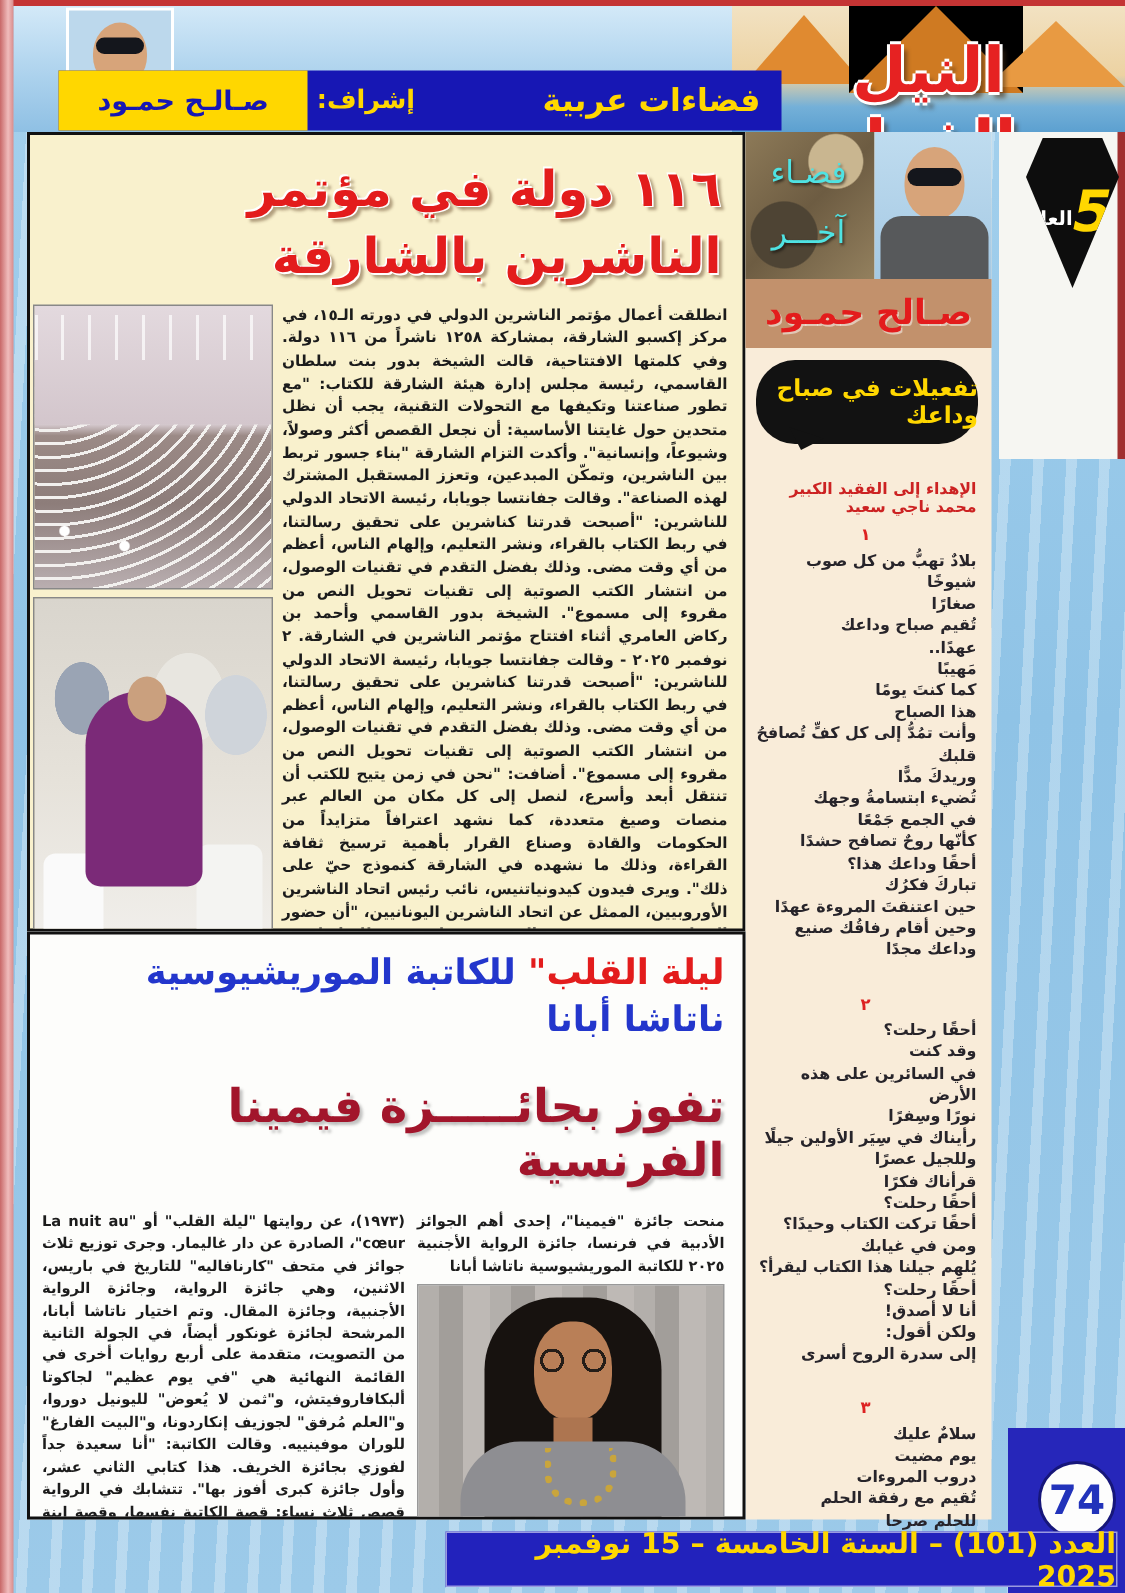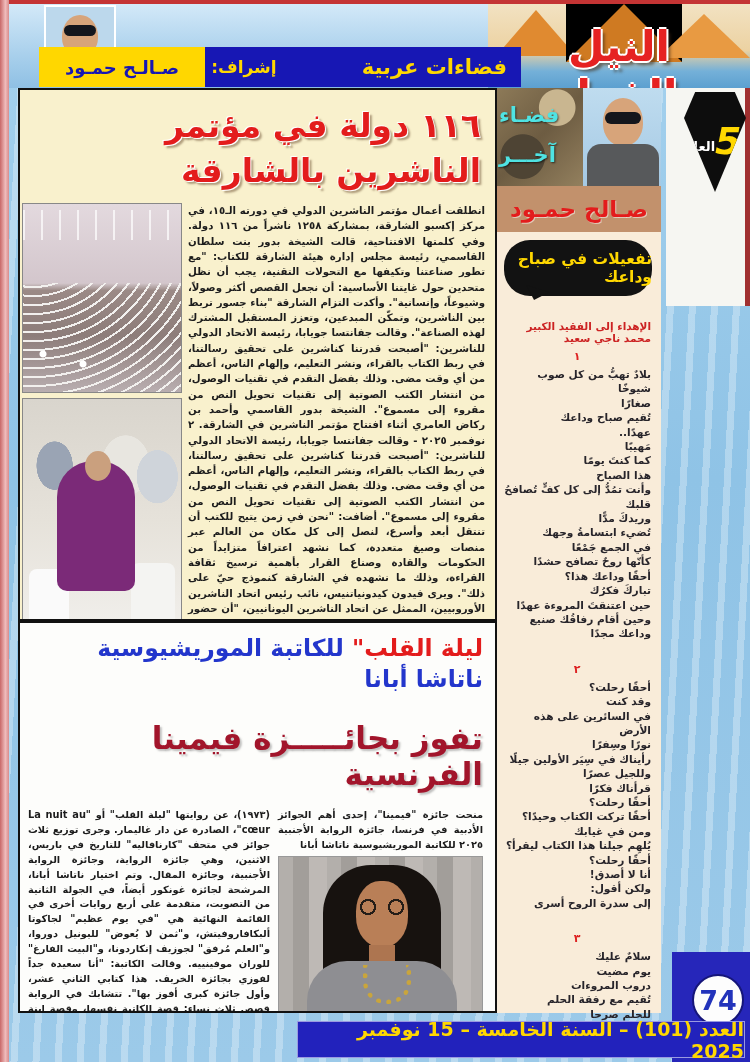--- a/index.html
+++ b/index.html
@@ -71,22 +71,22 @@
   .crowd-chair{position:absolute;left:6px;bottom:0;width:40px;height:52px;background:#fafafa;border-radius:8px 8px 0 0;}
   .crowd-chair2{position:absolute;right:6px;bottom:0;width:44px;height:58px;background:#f4f4f2;border-radius:8px 8px 0 0;}
   
   .sidebar{position:absolute;left:497px;top:88px;width:164px;height:925px;background:#f9ecd9;direction:rtl;}
   .sb-top{display:flex;direction:ltr;height:98px;}
   .space-tile{width:86px;height:98px;position:relative;overflow:hidden;
     background:
       radial-gradient(circle at 70% 20%,#c9b690 0 18%,transparent 19%),
       radial-gradient(circle at 30% 70%,#4e4434 0 24%,transparent 25%),
       linear-gradient(135deg,#8d7a58 0%,#6d5c42 50%,#93805e 100%);}
-  .space-text{position:absolute;right:4px;top:8px;width:80px;text-align:left;color:#4fe3e3;
-    font-weight:bold;font-size:21px;line-height:1.9;text-shadow:1px 1px 2px rgba(0,0,0,.6);}
+  .space-text{position:absolute;right:4px;top:8px;width:80px;text-align:center;color:#4fe3e3;
+    font-weight:normal;font-size:21px;line-height:1.9;text-shadow:1px 1px 2px rgba(0,0,0,.6);}
   .sb-photo{width:78px;height:98px;position:relative;overflow:hidden;background:linear-gradient(180deg,#bfdcef,#a5c9e4);}
   .face{position:absolute;background:#d7a47a;border-radius:50% 50% 46% 46%;}
   .shades{position:absolute;background:#14161c;border-radius:6px;}
   .torso{position:absolute;border-radius:14px 14px 0 0;}
   .sb-name{height:46px;background:#c2916c;display:flex;align-items:center;justify-content:center;
     color:#e31c1c;font-weight:bold;font-size:23px;text-shadow:1px 1px 0 rgba(255,255,255,.5);}
   .bubble-wrap{height:84px;position:relative;padding-left:48px;}
   .bubble{position:absolute;left:7px;top:8px;width:148px;height:56px;background:#121212;border-radius:26px;
     display:flex;align-items:center;justify-content:center;color:#ffd700;font-weight:bold;font-size:15.5px;}
   .bubble::after{content:"";position:absolute;left:18px;bottom:-16px;width:0;height:0;

